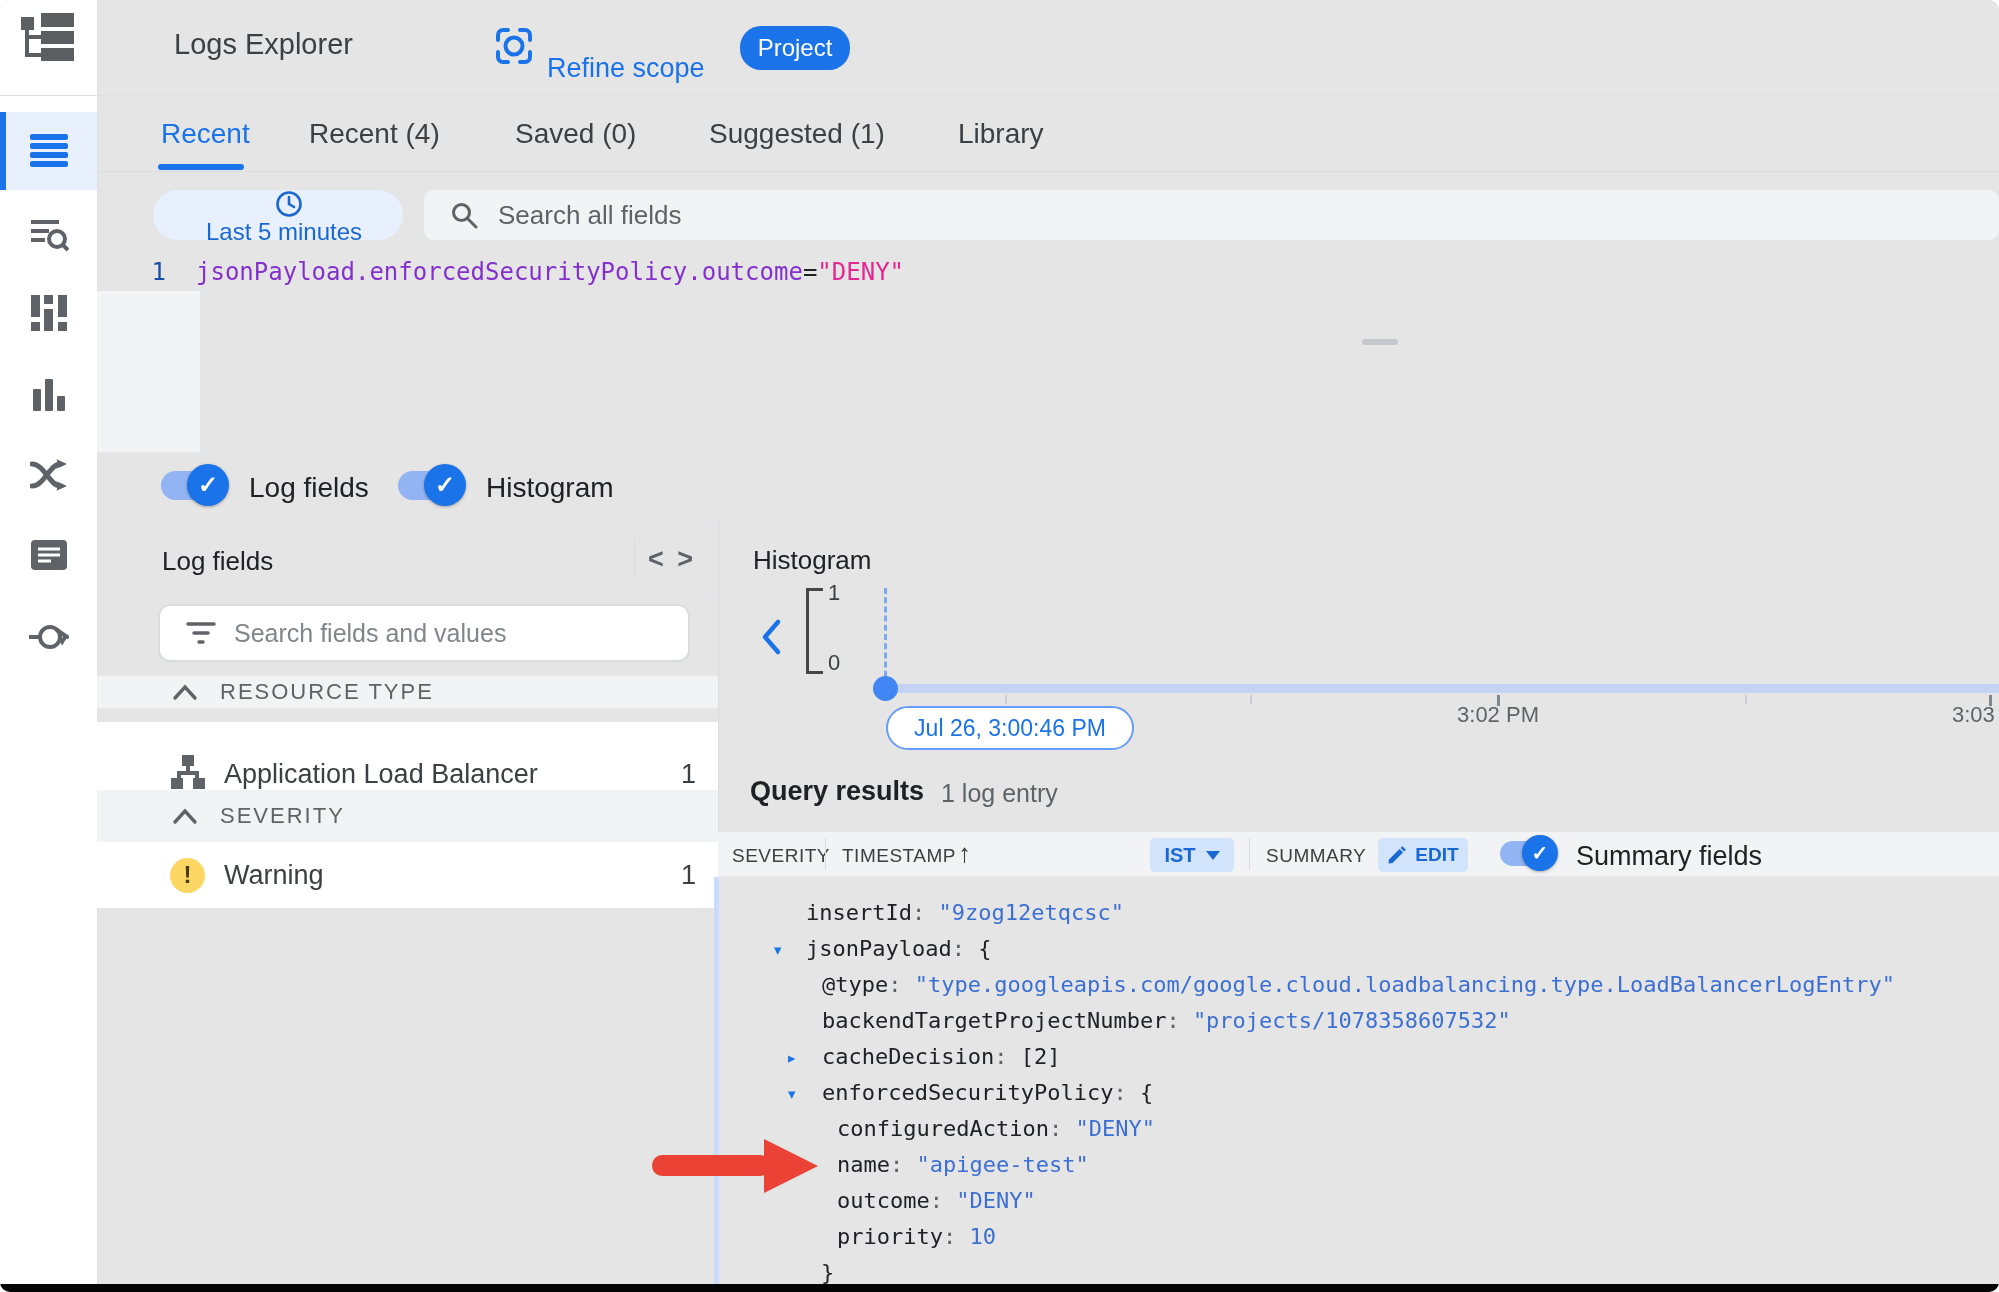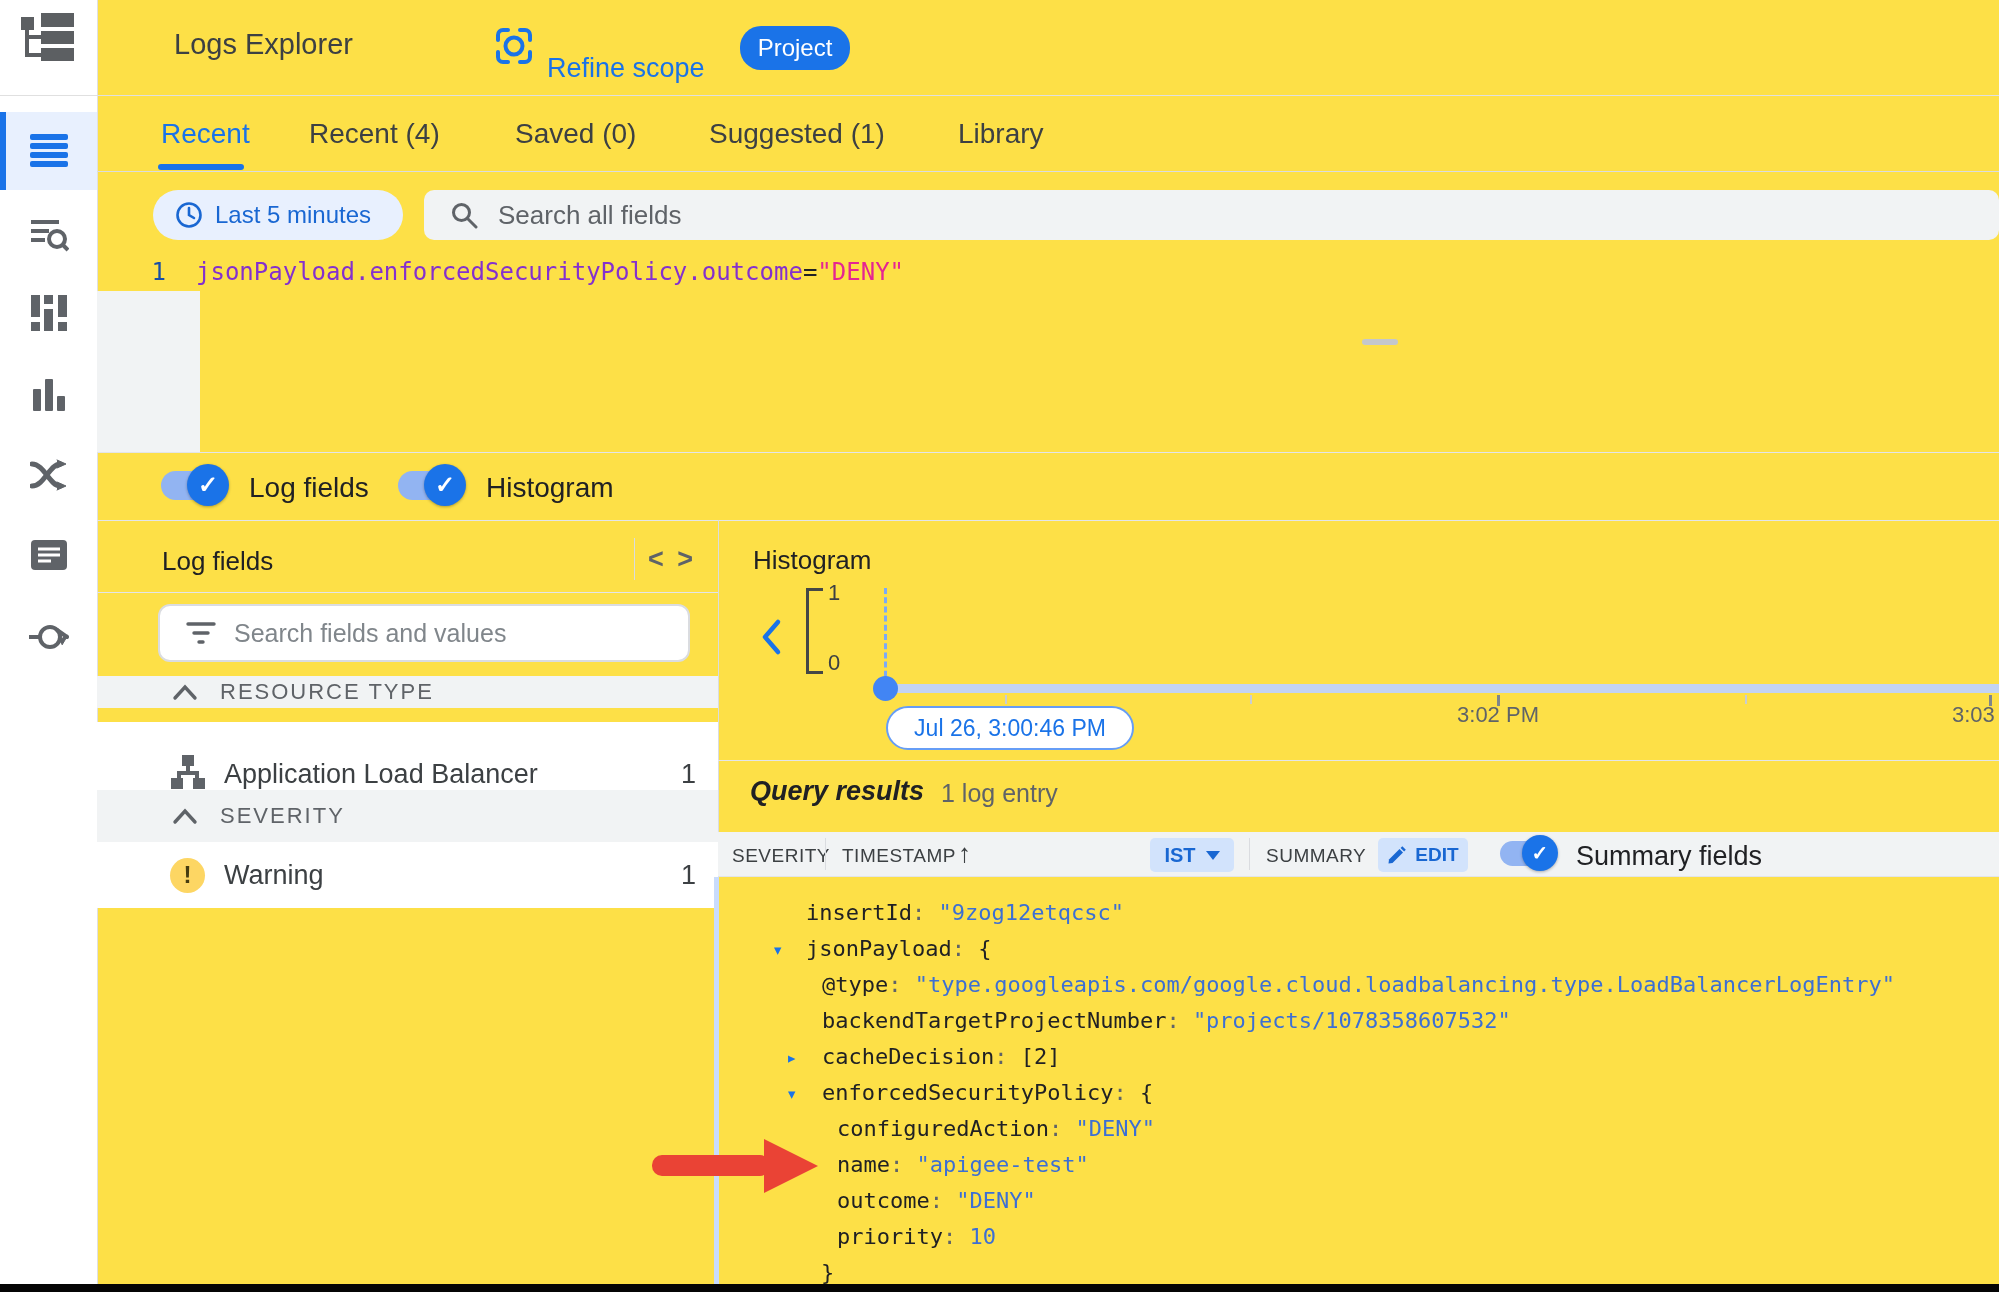--- a/index.html
+++ b/index.html
@@ -1,28 +1,28 @@
 <!DOCTYPE html>
 <html><head>
 <meta charset="utf-8">
 <style>
   html,body{margin:0;padding:0;background:#fff;}
-  .screen{position:relative;width:1999px;height:1292px;overflow:hidden;background:#fde047;
-    font-family:"Liberation Sans",sans-serif;color:#202124;}
+  .screen{position:relative;width:1999px;height:1292px;overflow:hidden;background:#e5e5e5;
+    font-family:"Liberation Sans",sans-serif;color:#202124;border-radius:10px;}
   .abs{position:absolute;}
   .hline{position:absolute;height:1px;background:#e3e5e8;}
   .vline{position:absolute;width:1px;background:#dadce0;}
   .mono{font-family:"DejaVu Sans Mono",monospace;}
   
   .rail{position:absolute;left:0;top:0;width:97px;height:1292px;border-right:1px solid #e0e0e0;background:#fff;}
   .rail-item{position:absolute;left:0;width:97px;height:78px;display:flex;align-items:center;justify-content:center;color:#5f6368;}
   .rail-item.active{background:#e8f0fe;color:#1a73e8;}
   .rail-item.active::before{content:"";position:absolute;left:0;top:0;width:6px;height:100%;background:#1a73e8;}
   
-  .chip-blue{position:absolute;background:#e8f0fe;border-radius:25px;display:flex;align-items:center;color:#1967d2;}
+  .chip-blue{position:absolute;background:#e8f0fe;border-radius:25px;display:flex;align-items:center;color:#1967d2;flex-direction:column;}
   .badge{position:absolute;background:#1a73e8;color:#fff;border-radius:21px;display:flex;align-items:center;justify-content:center;font-size:24px;}
   .graybox{position:absolute;background:#f1f3f4;border-radius:8px;display:flex;align-items:center;}
   .graybox input,.fieldsearch input{border:none;outline:none;background:transparent;font-family:"Liberation Sans",sans-serif;color:#202124;width:100%;}
   .graybox input{font-size:26px;}
   .graybox input::placeholder{color:#5f6368;}
   .fieldsearch{position:absolute;border:2px solid #dadce0;border-radius:12px;background:#fff;display:flex;align-items:center;}
   .fieldsearch input{font-size:25px;}
   .fieldsearch input::placeholder{color:#80868b;}
   
   .tab{position:absolute;top:118px;font-size:28px;color:#3c4043;cursor:pointer;white-space:nowrap;}
@@ -262,21 +262,21 @@
   <div class="tick" style="left:1497px;width:3px;height:11px;background:#80868b;"></div>
   <div class="tick" style="left:1745px;width:2px;height:9px;"></div>
   <div class="tick" style="left:1989px;width:3px;height:11px;background:#80868b;"></div>
   <div class="ticklabel" style="left:1433px;width:130px;text-align:center;">3:02 PM</div>
   <div class="ticklabel" style="left:1952px;width:60px;">3:03</div>
 
   <div class="abs" style="left:886px;top:706px;width:244px;height:40px;border:2.5px solid #669df6;border-radius:22px;background:#fff;display:flex;align-items:center;justify-content:center;font-size:23px;color:#1a73e8;">Jul 26, 3:00:46 PM</div>
 
   <div class="hline" style="left:718px;top:760px;width:1281px;"></div>
 
-  <div class="abs" style="left:750px;top:776px;font-size:27px;font-weight:bold;color:#202124;font-style:italic;">Query results</div>
+  <div class="abs" style="left:750px;top:776px;font-size:27px;font-weight:bold;color:#202124;">Query results</div>
   <div class="abs" style="left:941px;top:779px;font-size:25px;color:#5f6368;">1 log entry</div>
 
   <div class="abs" style="left:718px;top:832px;width:1281px;height:44px;background:#f1f3f4;border-bottom:1px solid #e3e5e8;"></div>
   <div class="colhead" style="left:732px;top:845px;">SEVERITY</div>
   <div class="vline" style="left:825px;top:838px;height:32px;"></div>
   <div class="colhead" style="left:842px;top:845px;">TIMESTAMP</div>
   <div class="abs" style="left:958px;top:838px;font-size:26px;color:#3c4043;">↑</div>
   <div class="hdr-chip" style="left:1150px;width:84px;">
     <span style="font-size:20px;">IST</span>
     <span style="margin-left:10px;width:0;height:0;border-left:7px solid transparent;border-right:7px solid transparent;border-top:9px solid #1967d2;"></span>

